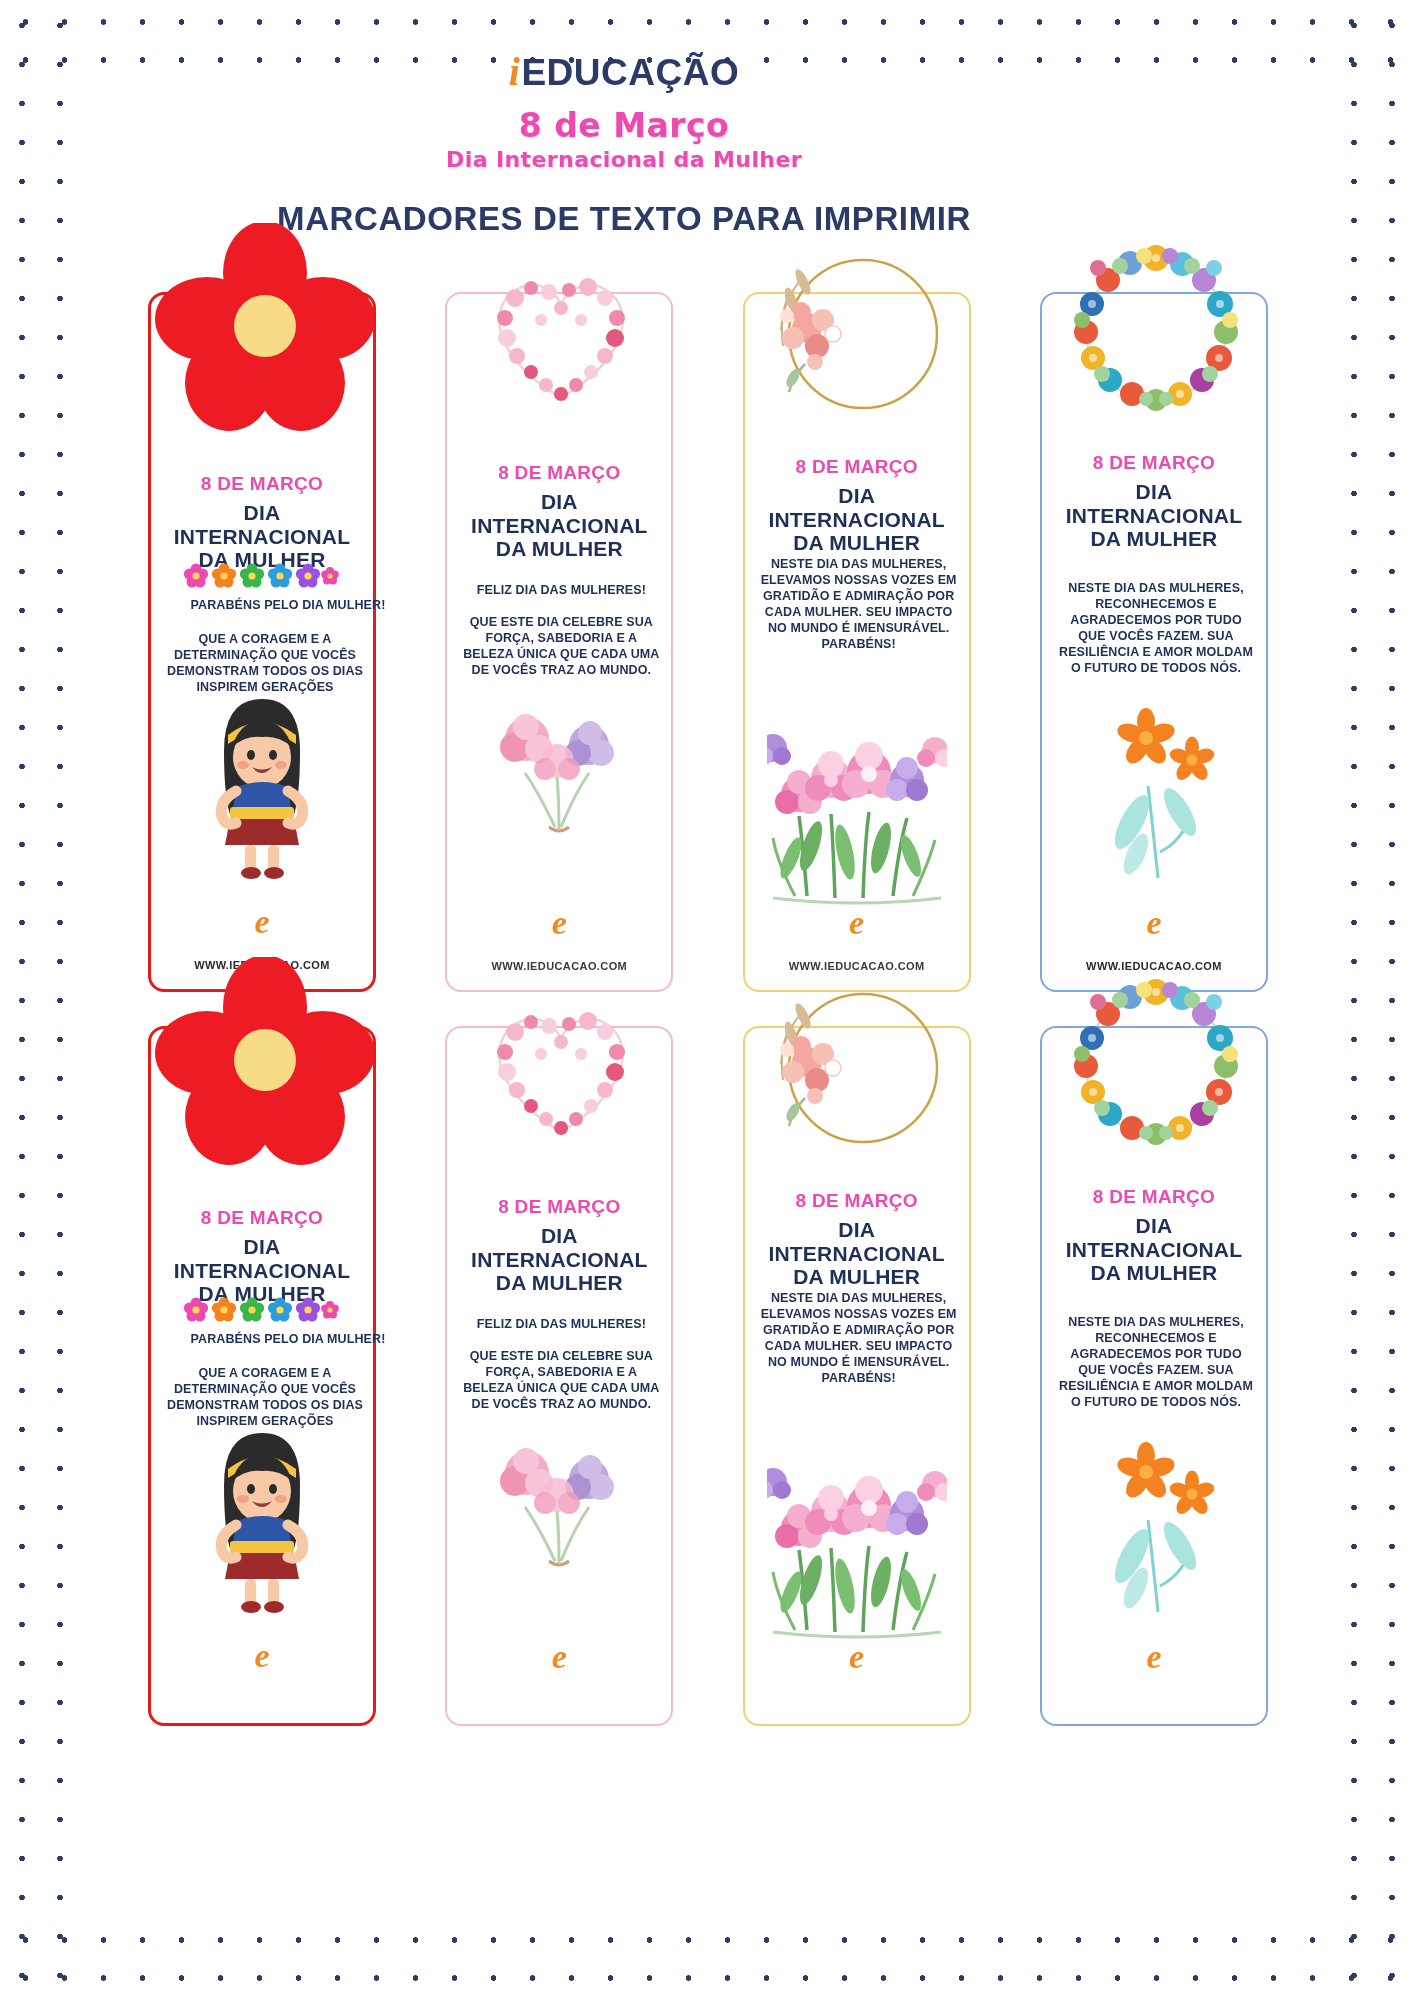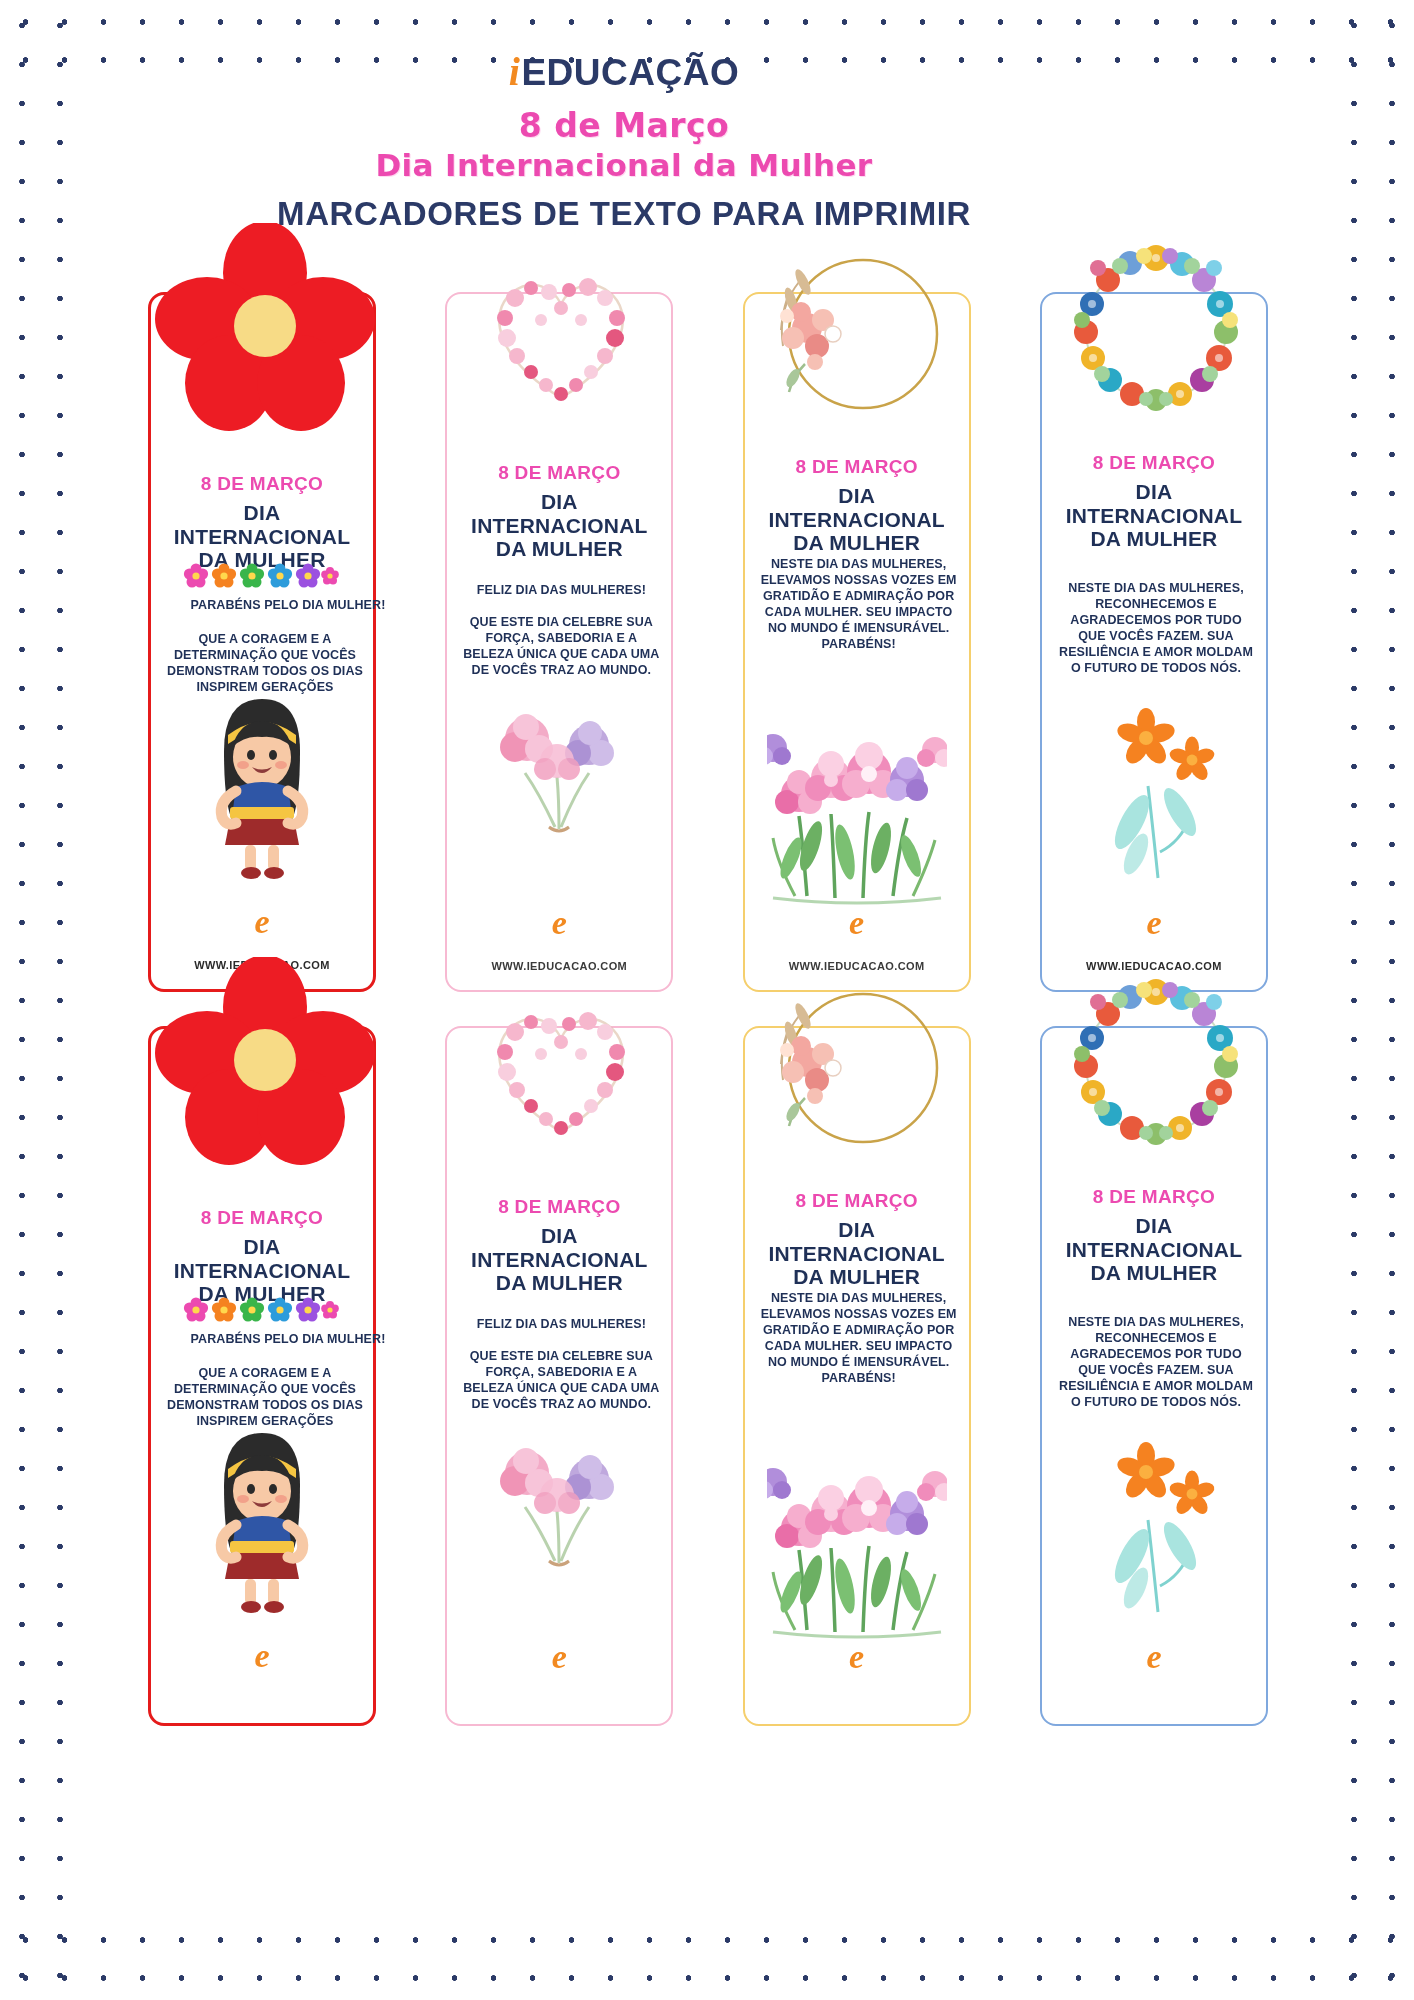--- a/index.html
+++ b/index.html
@@ -78,29 +78,29 @@
     margin-top: 14px;
     font-size: 33px;
     color: #ec4ab0;
     font-weight: bold;
     font-family: "DejaVu Sans", sans-serif;
     letter-spacing: .5px;
     text-shadow: 1px 1px 0 #ffd9f0;
   }
   .subtitle2 {
     margin-top: 2px;
-    font-size: 31px;
+    font-size: 22px;
     color: #ec4ab0;
     font-weight: bold;
     font-family: "DejaVu Sans", sans-serif;
     letter-spacing: .4px;
     text-shadow: 1px 1px 0 #ffd9f0;
   }
   .maintitle {
-    margin-top: 12px;
+    margin-top: 28px;
     font-size: 33px;
     font-weight: bold;
     color: #2b3a67;
     letter-spacing: .6px;
   }
 
   
   .grid {
     position: absolute;
     top: 292px;

